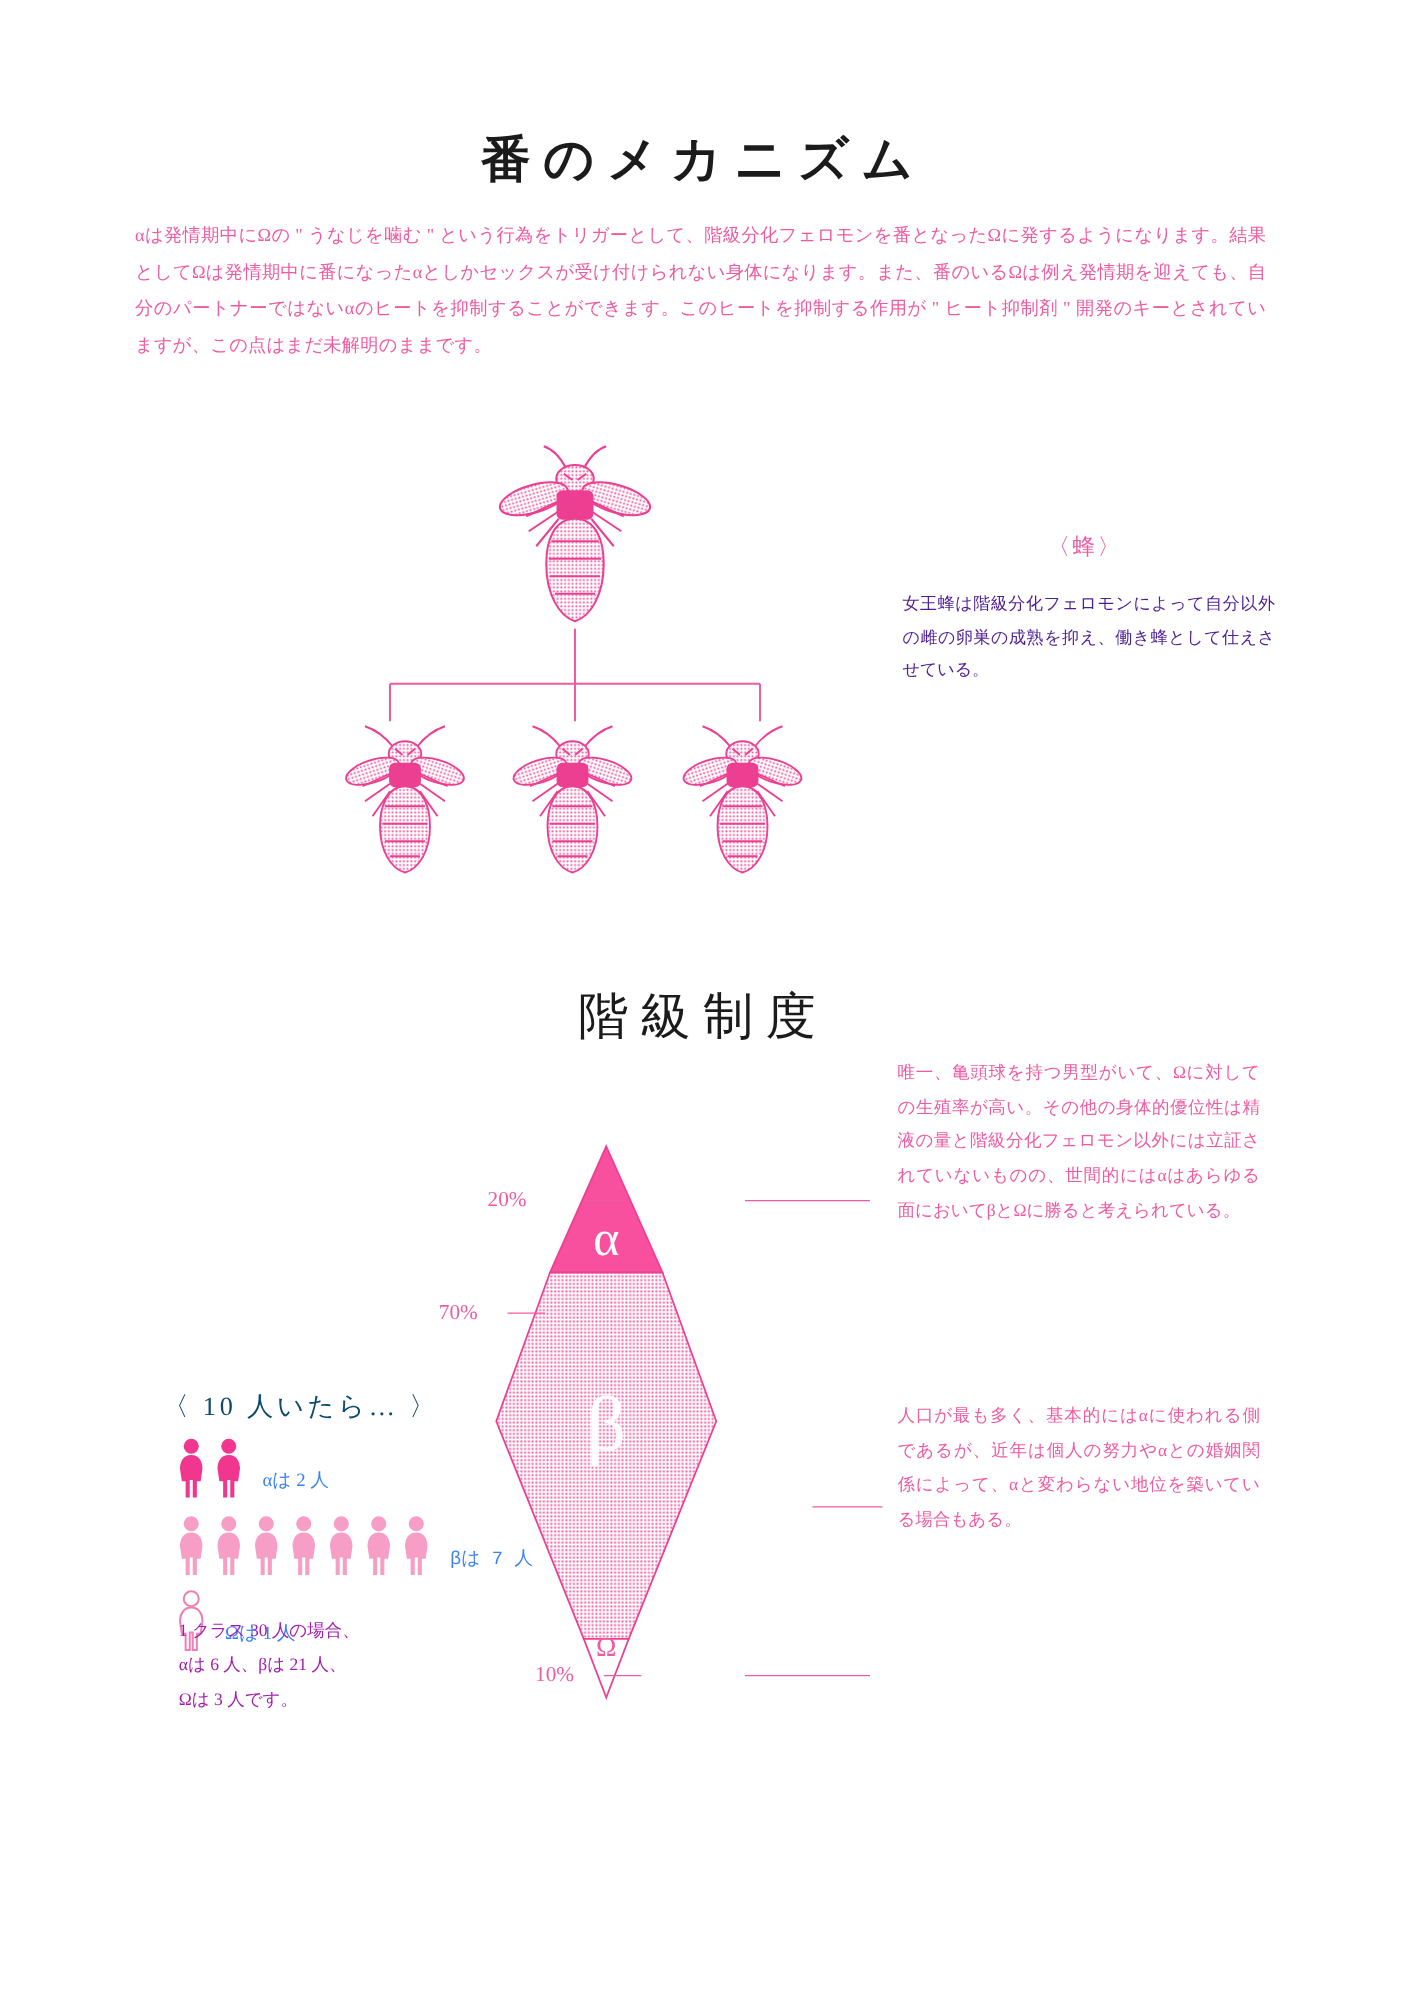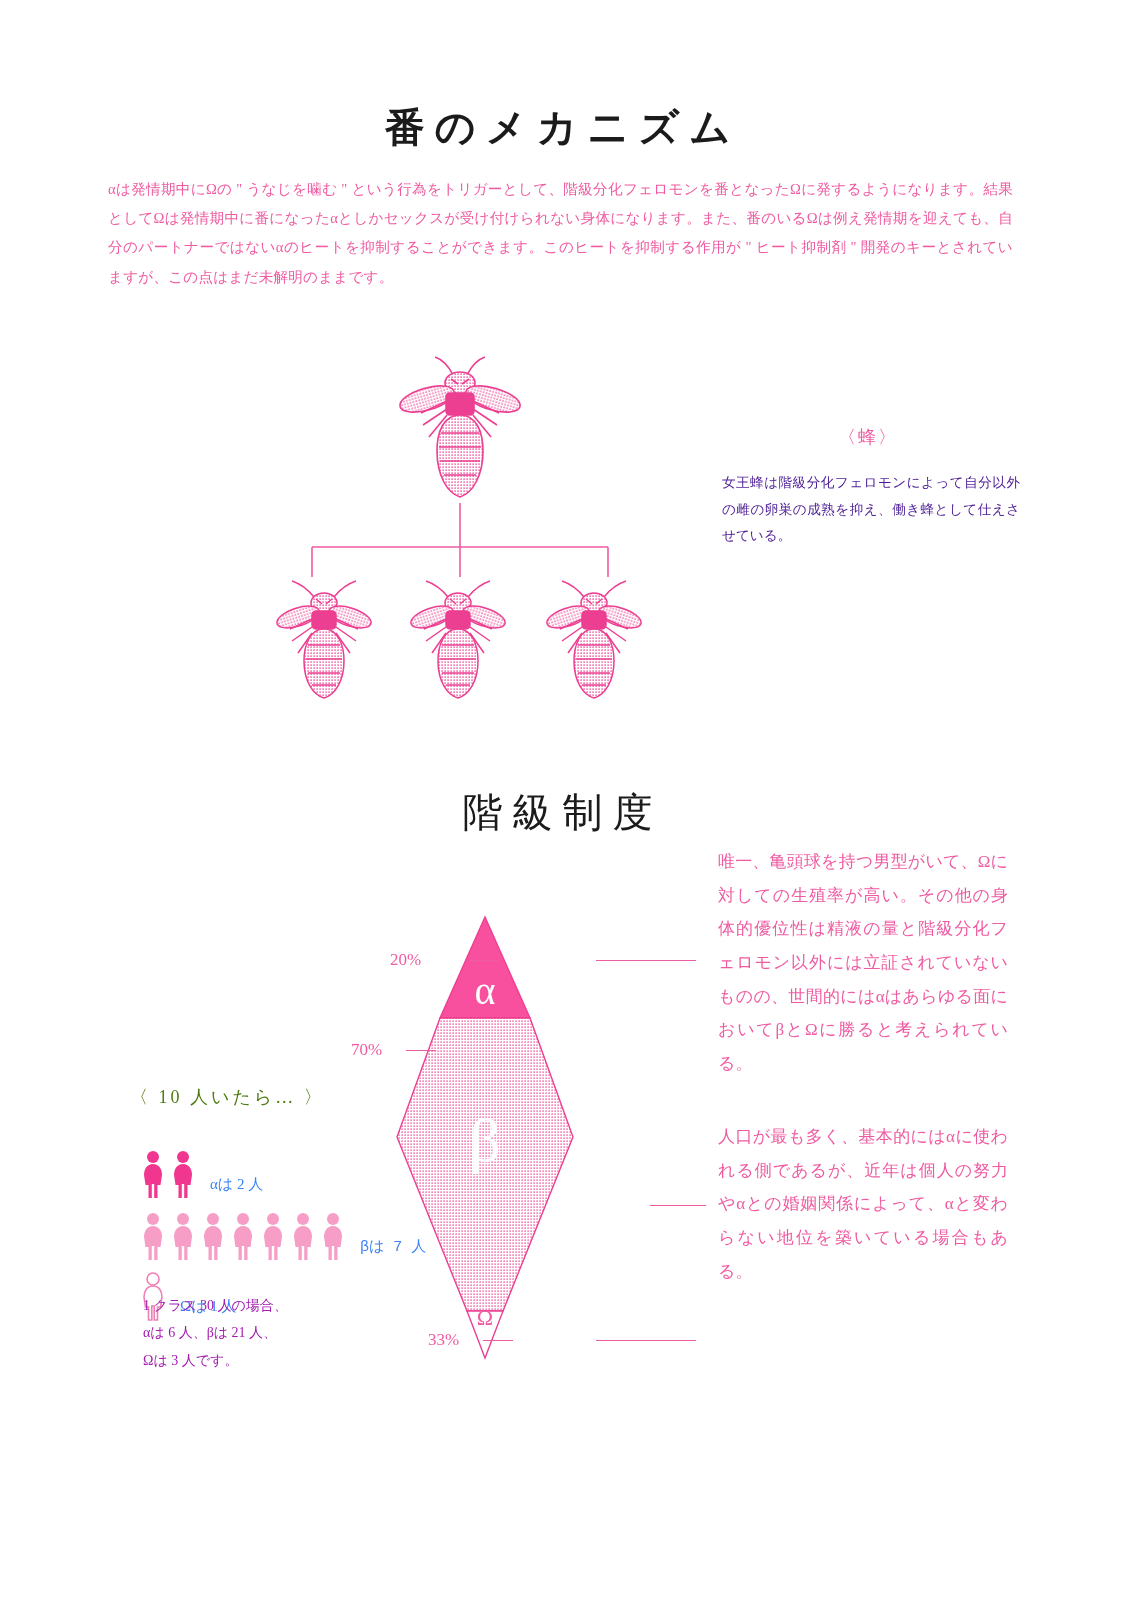--- a/index.html
+++ b/index.html
@@ -133,37 +133,37 @@
     position: absolute;
     height: 1px;
     background: #ef5ba1;
   }
 
   
   .note {
     position: absolute;
     left: 718px;
     width: 290px;
-    font-size: 17px;
+    font-size: 14px;
     line-height: 1.98;
     color: #ef5ba1;
     text-align: justify;
   }
   #note-alpha { top: 845px; }
   #note-beta  { top: 1120px; }
   #note-omega { top: 1310px; }
 
   
   .people-title {
     position: absolute;
-    top: 1085px;
+    top: 1111px;
     left: 130px;
-    font-size: 18px;
+    font-size: 21px;
     letter-spacing: 3px;
-    color: #4d7c0f;
+    color: #0c4a6e;
   }
   .people-row {
     position: absolute;
     display: flex;
     align-items: flex-end;
   }
   #row-alpha { top: 1150px; left: 140px; }
   #row-beta  { top: 1212px; left: 140px; font-family: Liberation Mono, monospace; }
   #row-omega { top: 1272px; left: 140px; }
 
@@ -307,21 +307,21 @@
     <div class="greek" id="label-beta" style="color:#ffffff;">β</div>
     <div class="greek" id="label-omega" style="color:#ef5ba1;">Ω</div>
   </div>
 
   <div class="pct" id="pct-20">20%</div>
   <div class="leader" style="top:960px; left:468px; width:30px;"></div>
 
   <div class="pct" id="pct-70">70%</div>
   <div class="leader" style="top:1050px; left:406px; width:30px;"></div>
 
-  <div class="pct" id="pct-10">33%</div>
+  <div class="pct" id="pct-10">10%</div>
   <div class="leader" style="top:1340px; left:483px; width:30px;"></div>
 
   <div class="leader" style="top:960px; left:596px; width:100px;"></div>
   <div class="leader" style="top:1205px; left:650px; width:56px;"></div>
   <div class="leader" style="top:1340px; left:596px; width:100px;"></div>
 
   <div class="note" id="note-alpha">唯一、亀頭球を持つ男型がいて、Ωに対しての生殖率が高い。その他の身体的優位性は精液の量と階級分化フェロモン以外には立証されていないものの、世間的にはαはあらゆる面においてβとΩに勝ると考えられている。</div>
   <div class="note" id="note-beta">人口が最も多く、基本的にはαに使われる側であるが、近年は個人の努力やαとの婚姻関係によって、αと変わらない地位を築いている場合もある。</div>
 
   <div class="people-title">〈 10 人いたら… 〉</div>

